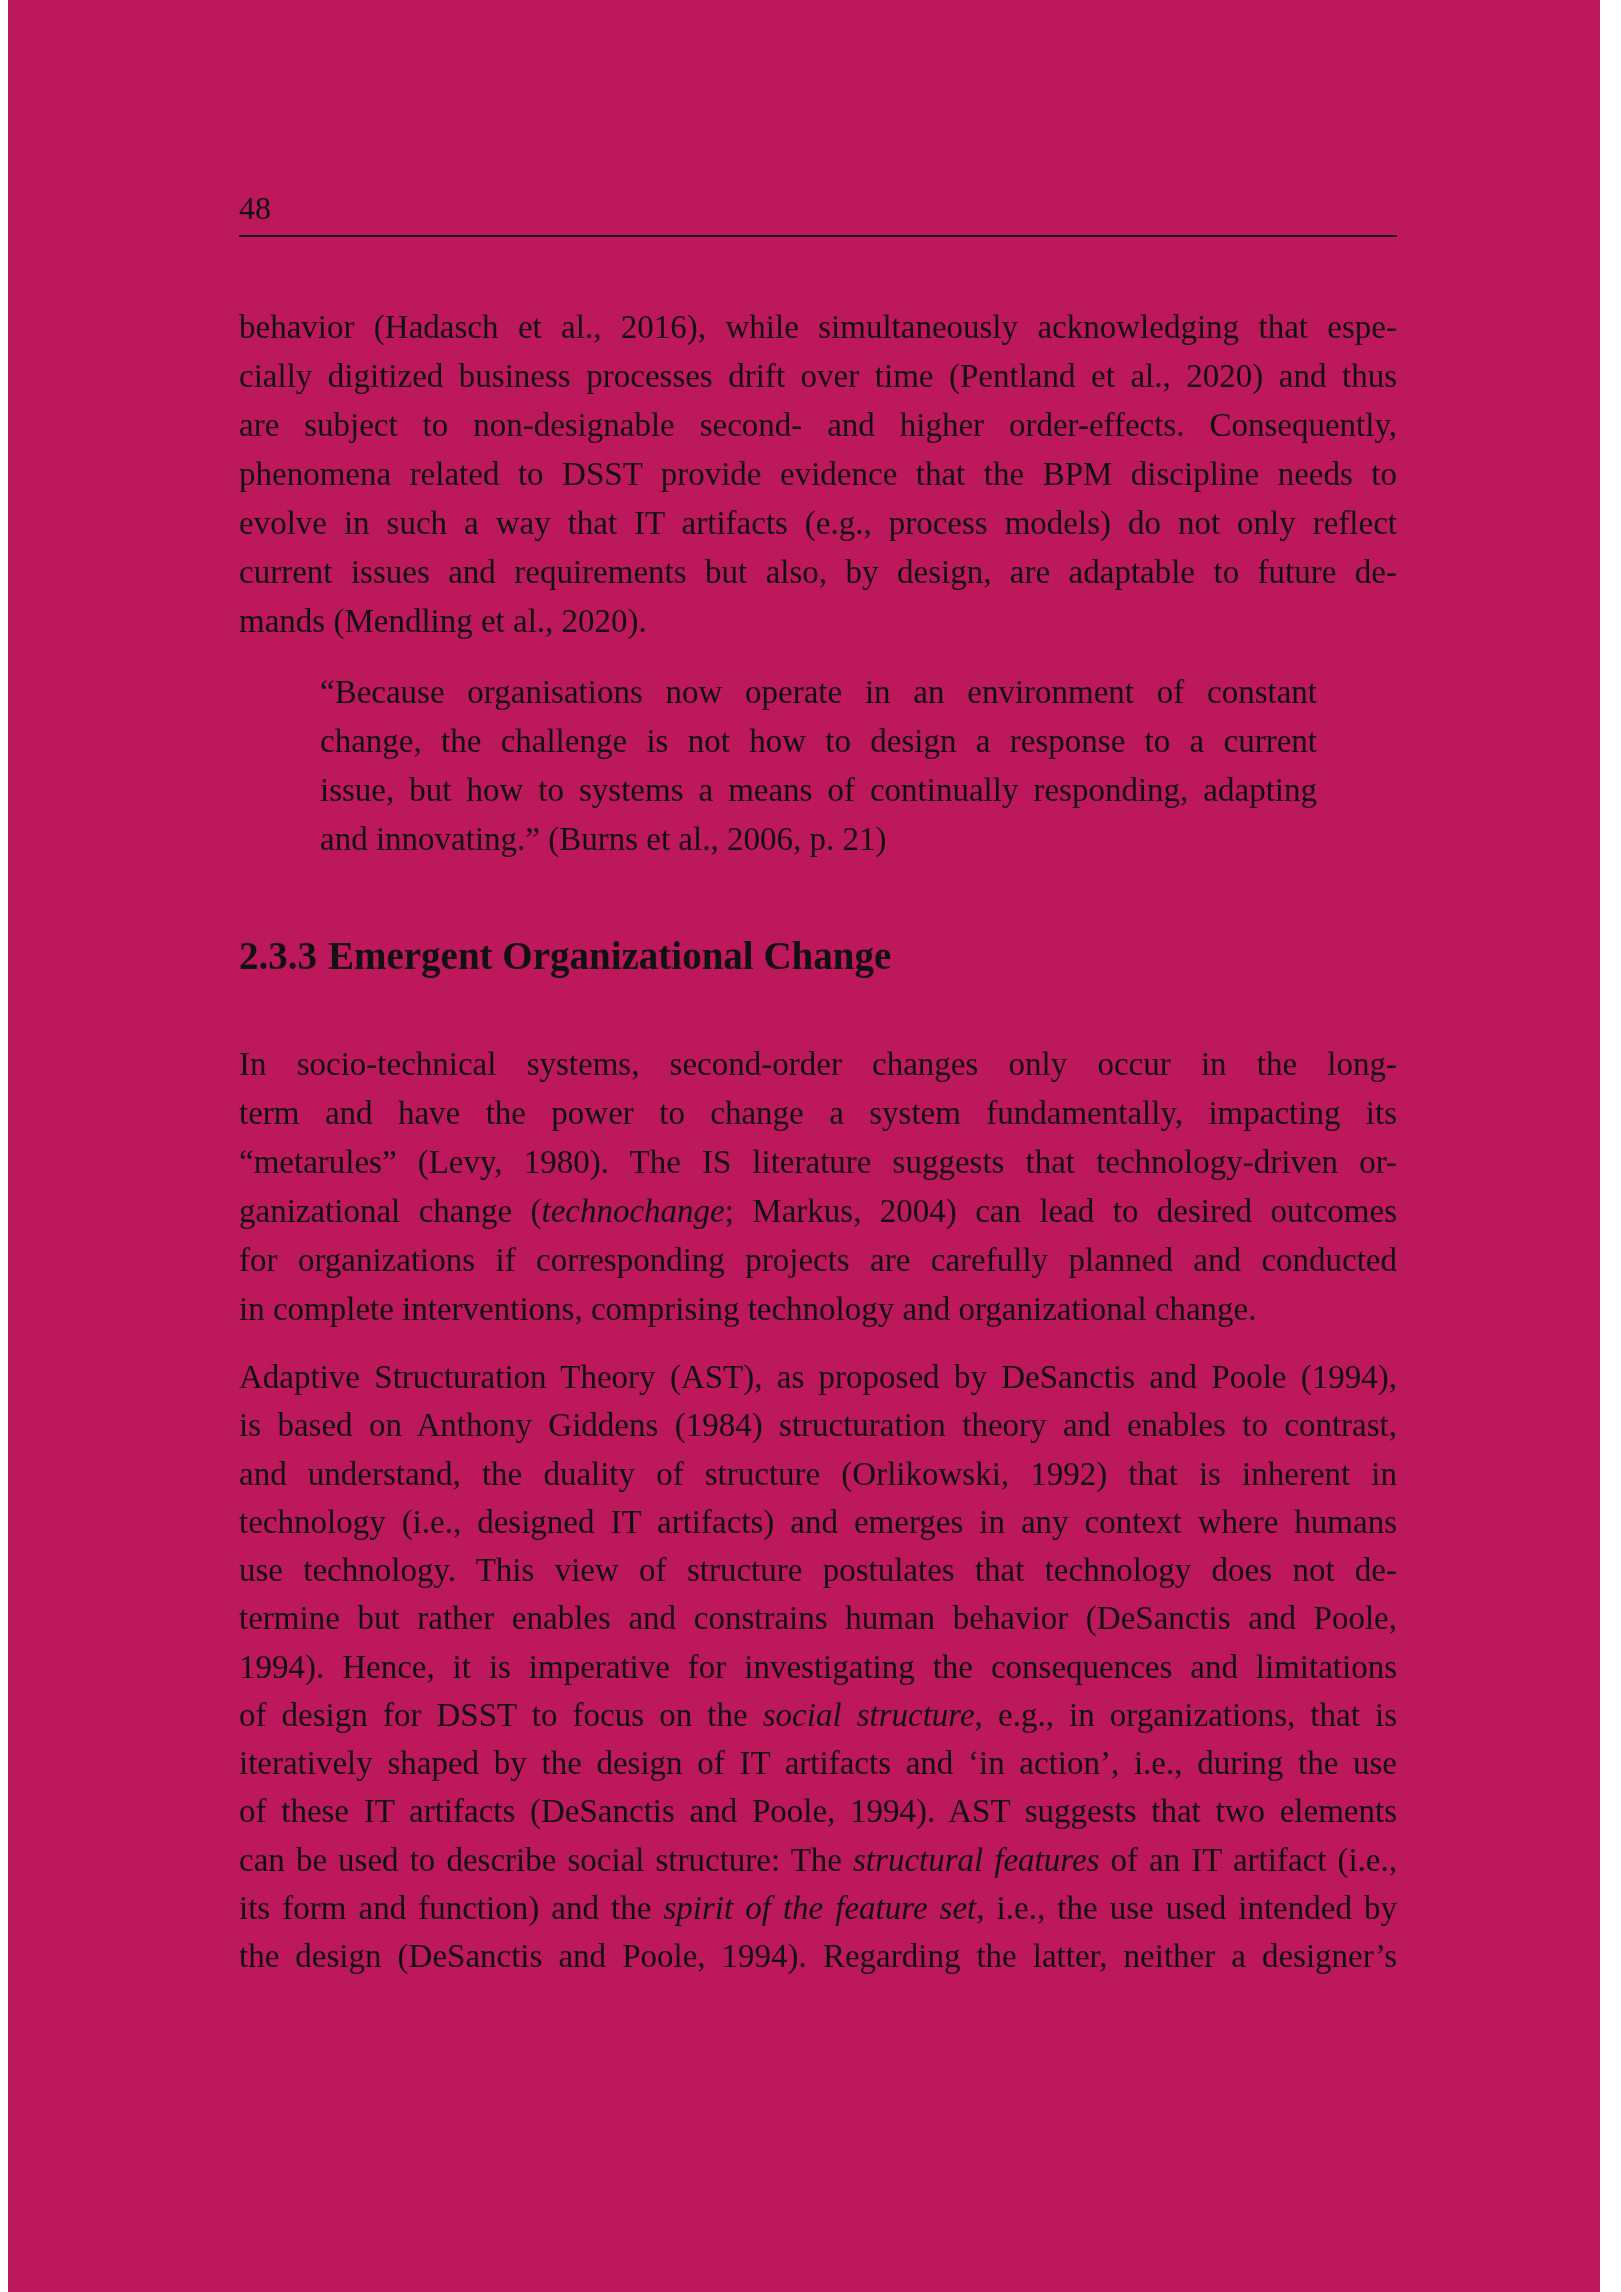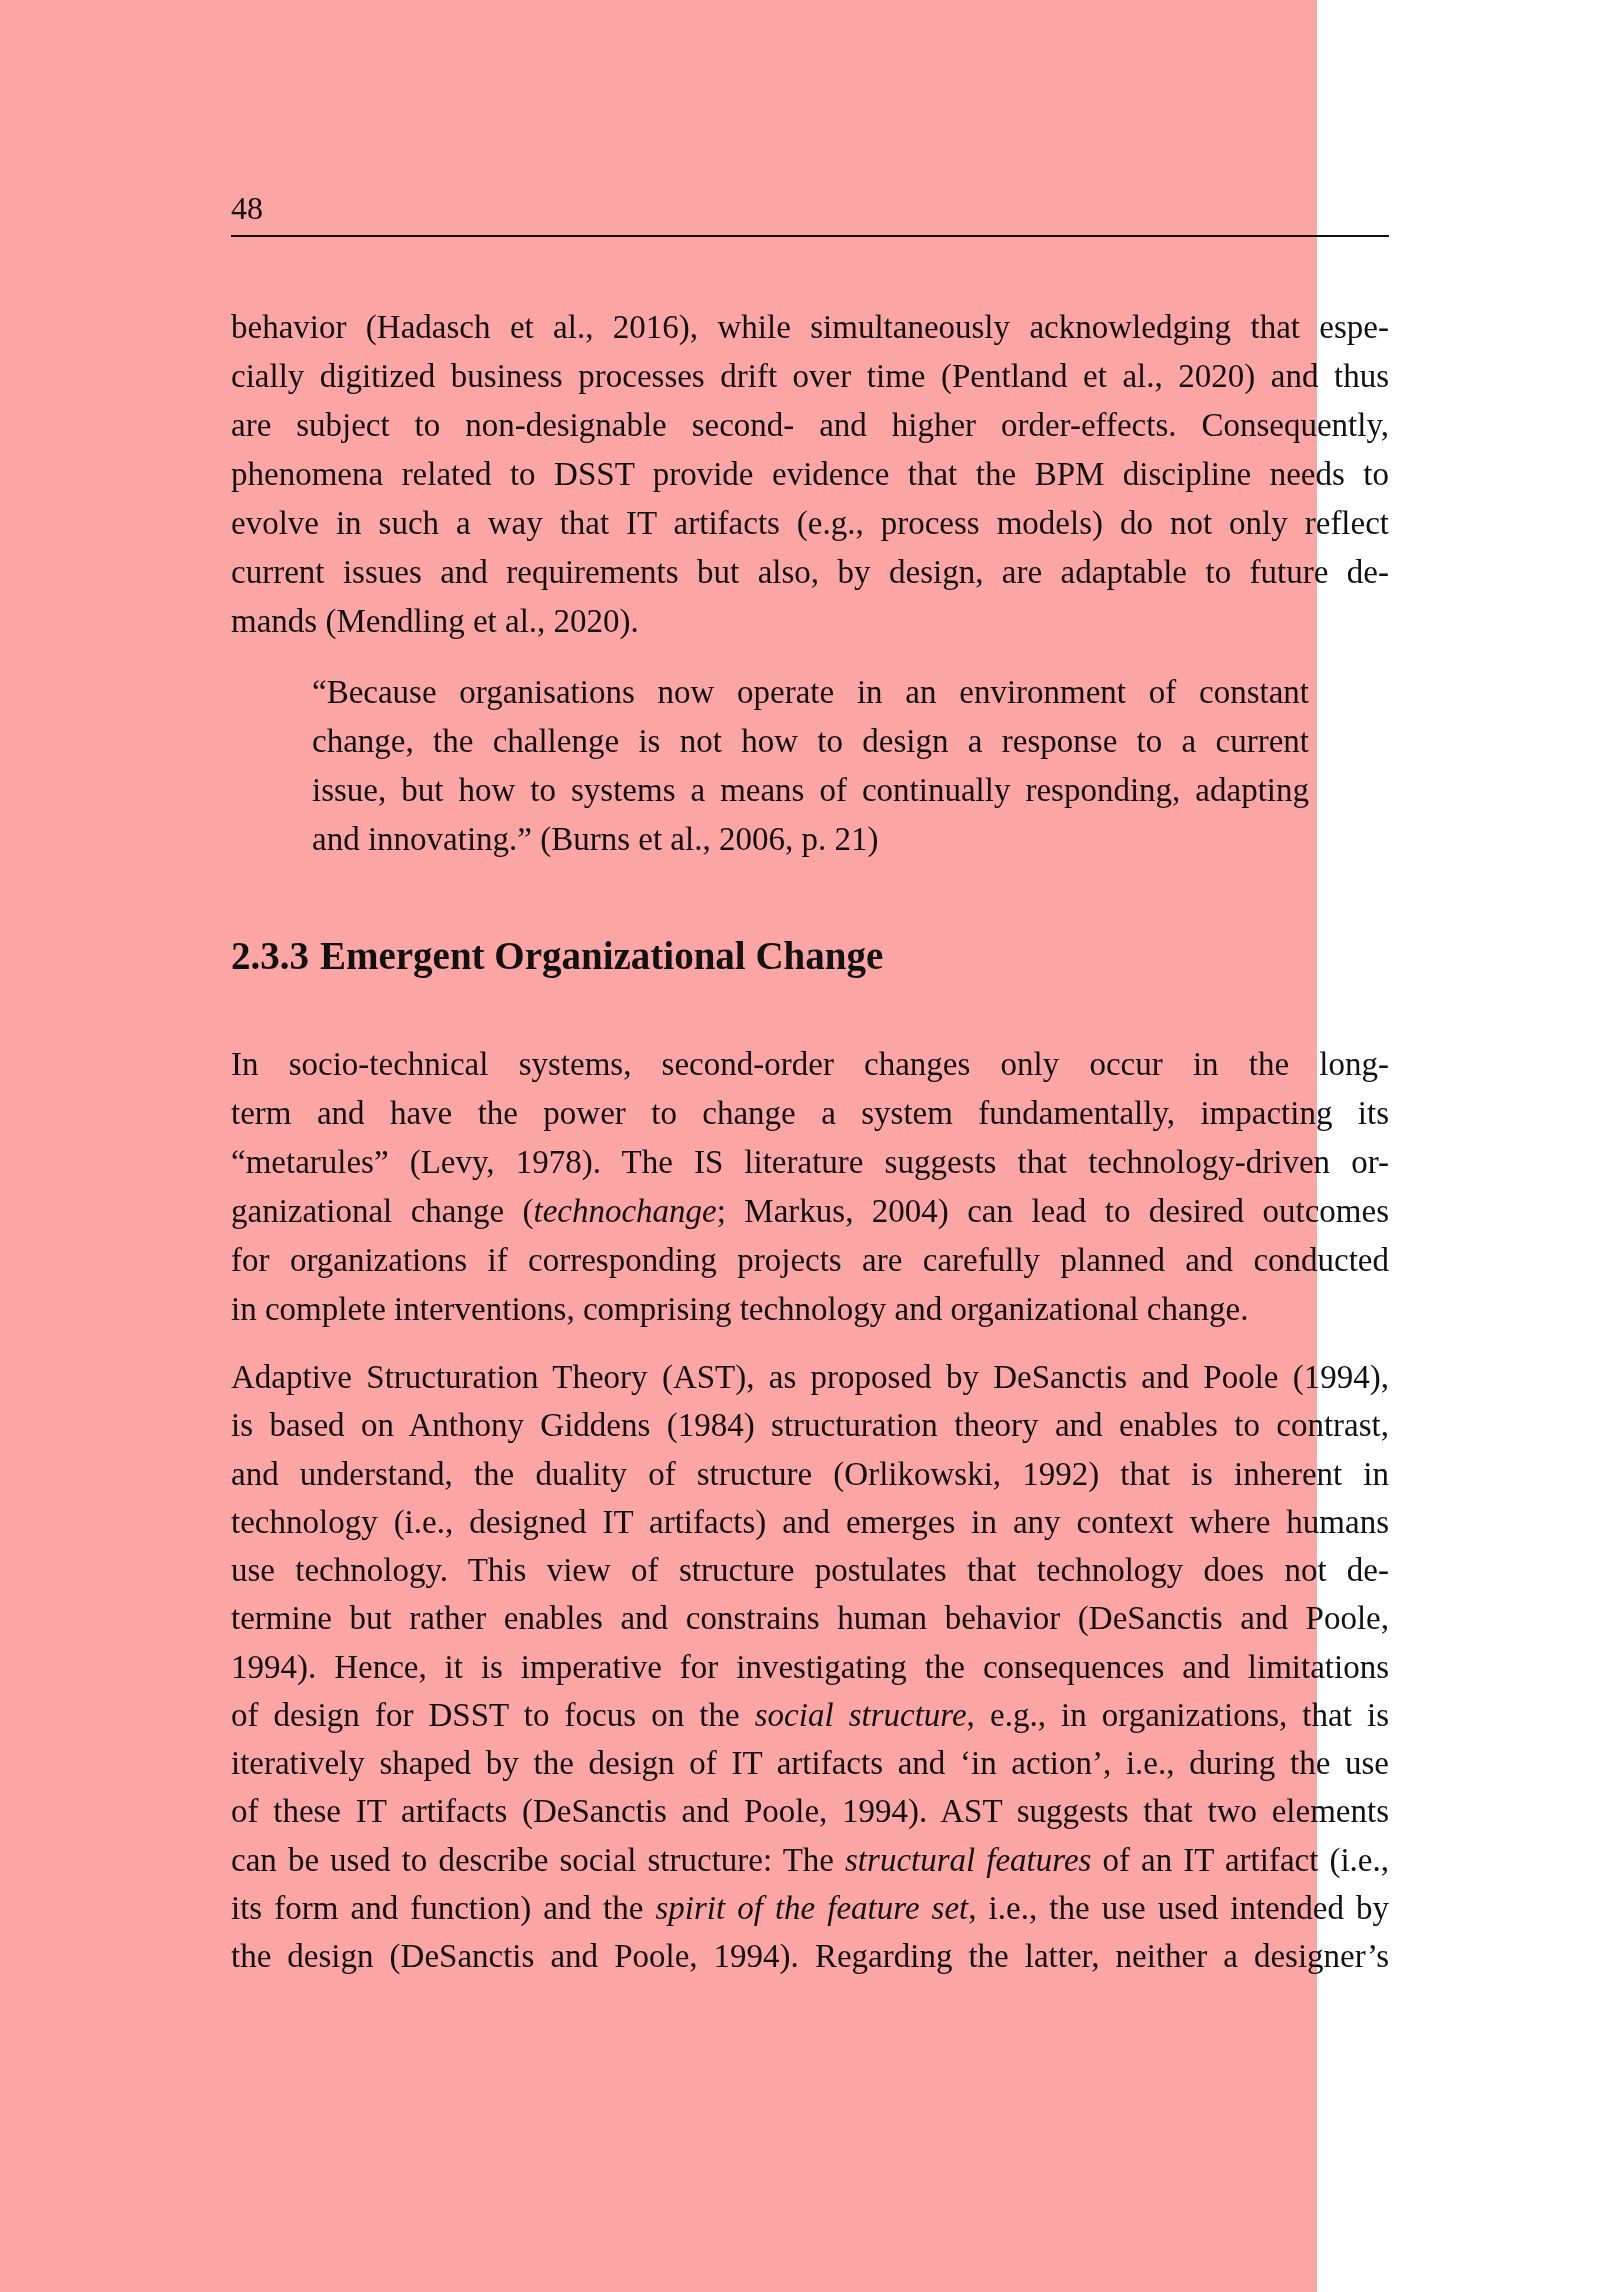--- a/index.html
+++ b/index.html
@@ -1,17 +1,17 @@
 <!DOCTYPE html>
 <html><head>
 <meta charset="utf-8">
 <style>
   html, body { margin: 0; padding: 0; background: #ffffff; }
   body { width: 1621px; height: 2293px; position: relative; overflow: hidden; color: #111111; }
-  .page { position: absolute; left: 0; top: 0; width: 1317px; height: 2293px; background: #fca5a5; }
+  .page { position: absolute; left: 8px; top: 0; width: 1592px; height: 2293px; background: #be185d; }
   .serif { font-family: "Liberation Serif", "DejaVu Serif", serif; }
   .running-head { position: absolute; left: 231px; width: 1158px; top: 192px; height: 43px;
     border-bottom: 2px solid #111; font-size: 32px; line-height: 1; }
   .running-head .pn { position: absolute; left: 0; top: 0; }
   .running-head .rt { position: absolute; right: 0; top: 0; white-space: nowrap; }
   .ln { position: absolute; left: 231px; width: 1158px; font-size: 33px; line-height: 1;
     white-space: nowrap; text-align: justify; text-align-last: justify; margin-top: 16px; }
   .ln.last { text-align-last: left; }
   .ln.q { left: 312px; width: 997px; }
   .heading { position: absolute; left: 231px; top: 936px; font-size: 39px; font-weight: bold;
@@ -45,21 +45,21 @@
     <div class="ln q last" style="top:807px">and innovating.” (Burns et al., 2006, p. 21)</div>
   </div>
 
   <div class="heading">
     <span class="num">2.3.3</span><span>Emergent Organizational Change</span>
   </div>
 
   <div>
     <div class="ln" style="top:1032px">In socio-technical systems, second-order changes only occur in the long-</div>
     <div class="ln" style="top:1081px">term and have the power to change a system fundamentally, impacting its</div>
-    <div class="ln" style="top:1130px">“metarules” (Levy, 1978).  The IS literature suggests that technology-driven or-</div>
+    <div class="ln" style="top:1130px">“metarules” (Levy, 1980).  The IS literature suggests that technology-driven or-</div>
     <div class="ln" style="top:1179px"><span>ganizational change (</span><i>technochange</i><span>; Markus, 2004) can lead to desired outcomes</span></div>
     <div class="ln" style="top:1228px">for organizations if corresponding projects are carefully planned and conducted</div>
     <div class="ln last" style="top:1277px">in complete interventions, comprising technology and organizational change.</div>
   </div>
 
   <div>
     <div class="ln" style="top:1345px">Adaptive Structuration Theory (AST), as proposed by DeSanctis and Poole (1994),</div>
     <div class="ln" style="top:1393px">is based on Anthony Giddens (1984) structuration theory and enables to contrast,</div>
     <div class="ln" style="top:1442px">and understand, the duality of structure (Orlikowski, 1992) that is inherent in</div>
     <div class="ln" style="top:1490px">technology (i.e., designed IT artifacts) and emerges in any context where humans</div>

